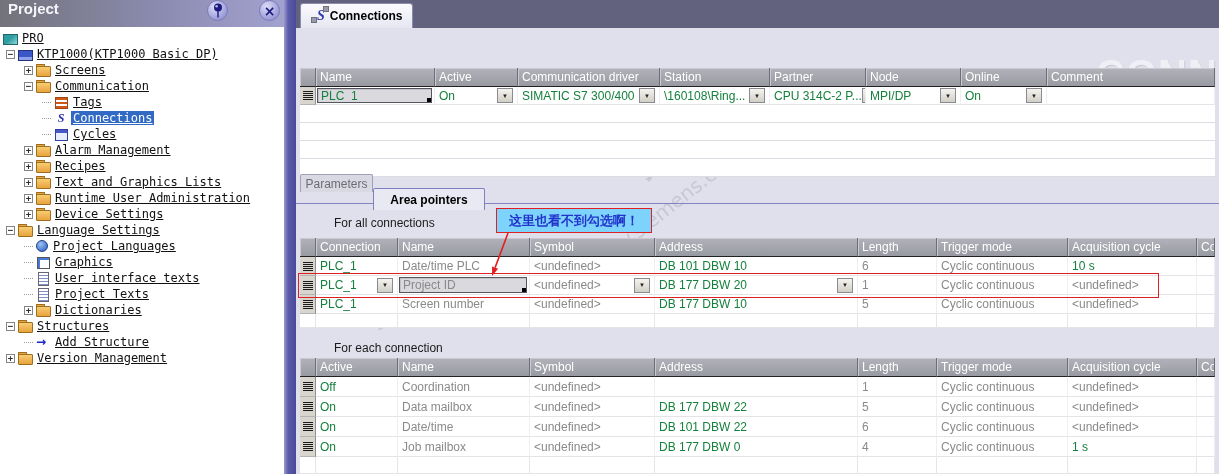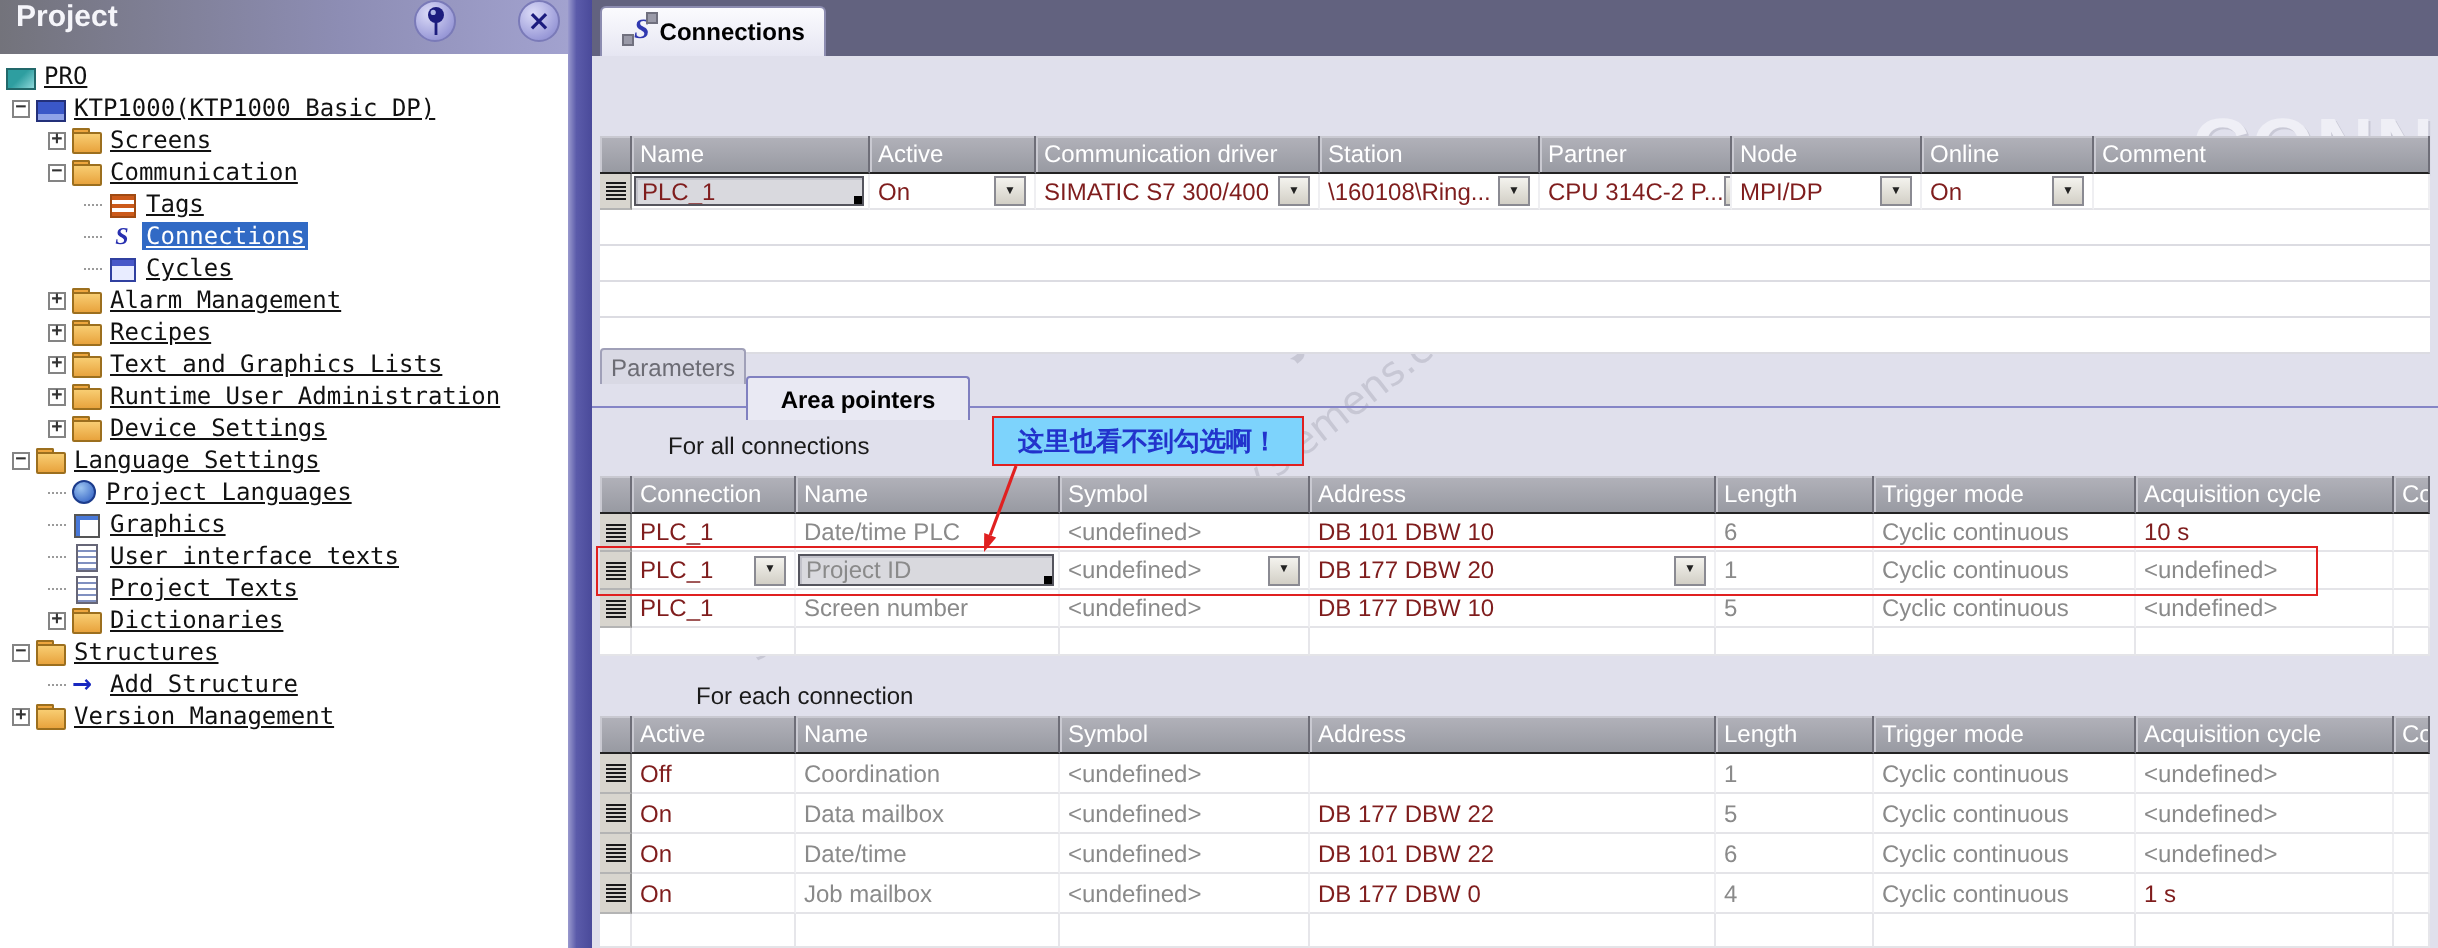--- a/index.html
+++ b/index.html
@@ -58,21 +58,21 @@
   
   .grid{position:absolute;display:grid;font-size:12px;background:#fff;}
   .t1{left:4px;top:40px;width:915px;grid-template-columns:16px 119px 83px 142px 110px 96px 95px 86px 1fr;grid-template-rows:19px 18px 18px 18px 18px 18px;}
   .t2{left:4px;top:210px;width:915px;grid-template-columns:16px 82px 132px 125px 203px 79px 131px 129px 1fr;grid-template-rows:19px 19px 19px 19px 14px;}
   .t3{left:4px;top:330px;width:915px;grid-template-columns:16px 82px 132px 125px 203px 79px 131px 129px 1fr;grid-template-rows:19px 20px 20px 20px 20px 17px;}
 
   .th{background:linear-gradient(#b2b2ba,#989aa2);color:#fff;font-weight:normal;display:flex;align-items:center;padding:0 4px;border-right:1px solid #6e6e78;border-bottom:1px solid #222;white-space:nowrap;overflow:hidden;box-shadow:inset 1px 1px 0 #c9c9d1;}
   .rh{background:#d8d5ce;border-right:1px solid #8f8f8f;border-bottom:1px solid #b4b4b4;display:flex;align-items:center;justify-content:center;cursor:pointer;}
   .rh .lines{width:10px;height:9px;background:repeating-linear-gradient(#1a1a1a 0 1px,transparent 1px 2px);}
   .td{display:flex;align-items:center;padding:0 4px;border-right:1px solid #efeff2;border-bottom:1px solid #e4e4e8;white-space:nowrap;overflow:hidden;background:#fff;}
-  .gray{color:#8a8a8a}.blk{color:#7f1d1d}
+  .gray{color:#8a8a8a}.blk{color:#15803d}
   .cbtn{margin-left:auto;flex:none;width:16px;height:15px;background:linear-gradient(#f4f3ee,#d2cfc6);border:1px solid #8a8a92;display:flex;align-items:center;justify-content:center;font-size:6px;color:#222;cursor:pointer;}
   .tdsel{padding:1px 2px 1px 1px;border-right:1px solid #efeff2;border-bottom:1px solid #e4e4e8;background:#fff;display:flex;}
   .tdsel .inner{position:relative;flex:1;background:#d9d9de;border:1px solid #55555e;display:flex;align-items:center;padding:0 3px;box-shadow:inset 1px 1px 0 #c2c2ca;overflow:hidden;white-space:nowrap;}
   .tdsel .inner::after{content:"";position:absolute;right:0;bottom:0;width:4px;height:4px;background:#000;}
   .spanrow{grid-column:1/-1;background:#fff;border-bottom:1px solid #dcdce2;}
   .empty{background:#fff;border-right:1px solid #e6e6ea;border-bottom:1px solid #e4e4e8;}
 
   
   .subtab{position:absolute;display:flex;align-items:center;justify-content:center;font-size:12px;border:1px solid #a0a0b8;border-bottom:none;border-radius:2px 2px 0 0;cursor:pointer;}
   .subtab.inactive{left:4px;top:146px;width:73px;height:18px;background:#d9d9e4;color:#6c6c74;}
@@ -395,21 +395,21 @@
 
       <div class="note">
           <span>这里也看不到勾选啊！</span>
         </div>
       <svg class="arrow-svg" width="40" height="60" viewBox="0 0 40 60">
         <line x1="22" y1="3" x2="9.1" y2="37.6" stroke="#e02020" stroke-width="1.6"></line>
         <polygon points="6,46 6.1,36.5 12.1,38.7" fill="#e02020"></polygon>
       </svg>
       <div class="hl-rect"></div>
 
-      <div class="sec-label" style="left:20px;top:313px;">For each connection</div>
+      <div class="sec-label" style="left:6px;top:313px;">For each connection</div>
 
       <div class="grid t3">
         <div class="th"></div>
         <div class="th">Active</div>
         <div class="th">Name</div>
         <div class="th">Symbol</div>
         <div class="th">Address</div>
         <div class="th">Length</div>
         <div class="th">Trigger mode</div>
         <div class="th">Acquisition cycle</div>

